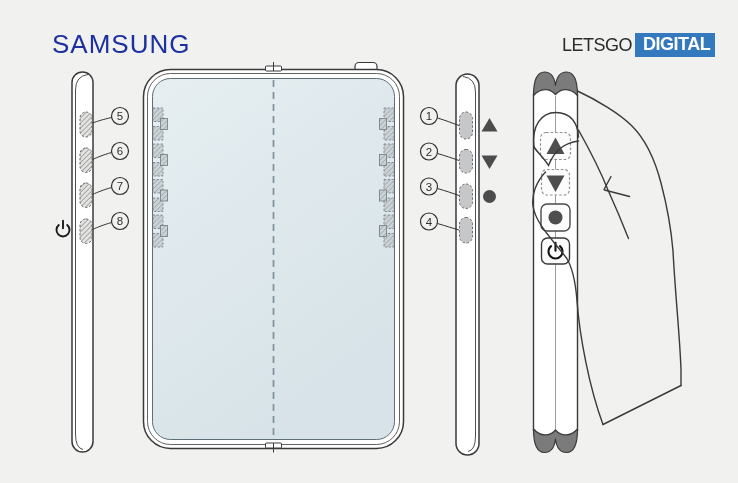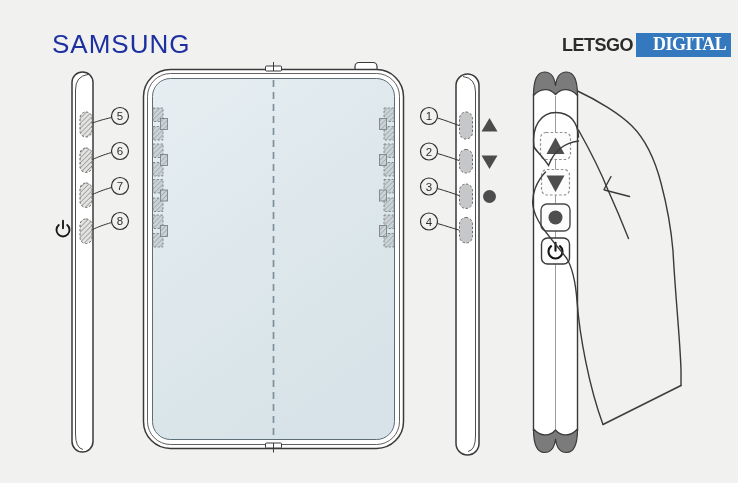--- a/index.html
+++ b/index.html
@@ -12,24 +12,24 @@
   .canvas > svg{position:absolute;left:0;top:0;}
   .hdr-brand{
     position:absolute;left:52px;top:29px;
     font-size:26px;font-weight:normal;letter-spacing:1px;color:var(--brand-blue);
   }
   .hdr-title{
     position:absolute;left:360px;top:37px;transform:translateX(-50%);
     white-space:nowrap;font-size:13.5px;font-weight:bold;letter-spacing:.7px;color:var(--title-gray);
   }
   .hdr-watermark{position:absolute;left:562px;top:33px;display:flex;align-items:center;white-space:nowrap;}
-  .wm-dark{font-size:18px;font-weight:bold;letter-spacing:-.5px;color:#2b2b2b;padding-right:3px;}
+  .wm-dark{font-size:18px;font-weight:normal;letter-spacing:-.5px;color:#2b2b2b;padding-right:3px;}
   .wm-light{
     font-size:18px;font-weight:bold;letter-spacing:-.5px;color:#fff;
-    background:var(--watermark-blue);padding:1px 5px 2px 17px;font-family:Liberation Serif, serif;
+    background:var(--watermark-blue);padding:1px 5px 2px 8px;
   }
   svg text{font-family:"Liberation Sans",sans-serif;}
 </style>
 </head>
 <body>
 
 <div class="canvas">
 
   <svg width="738" height="483" viewBox="0 0 738 483">
     <defs>

